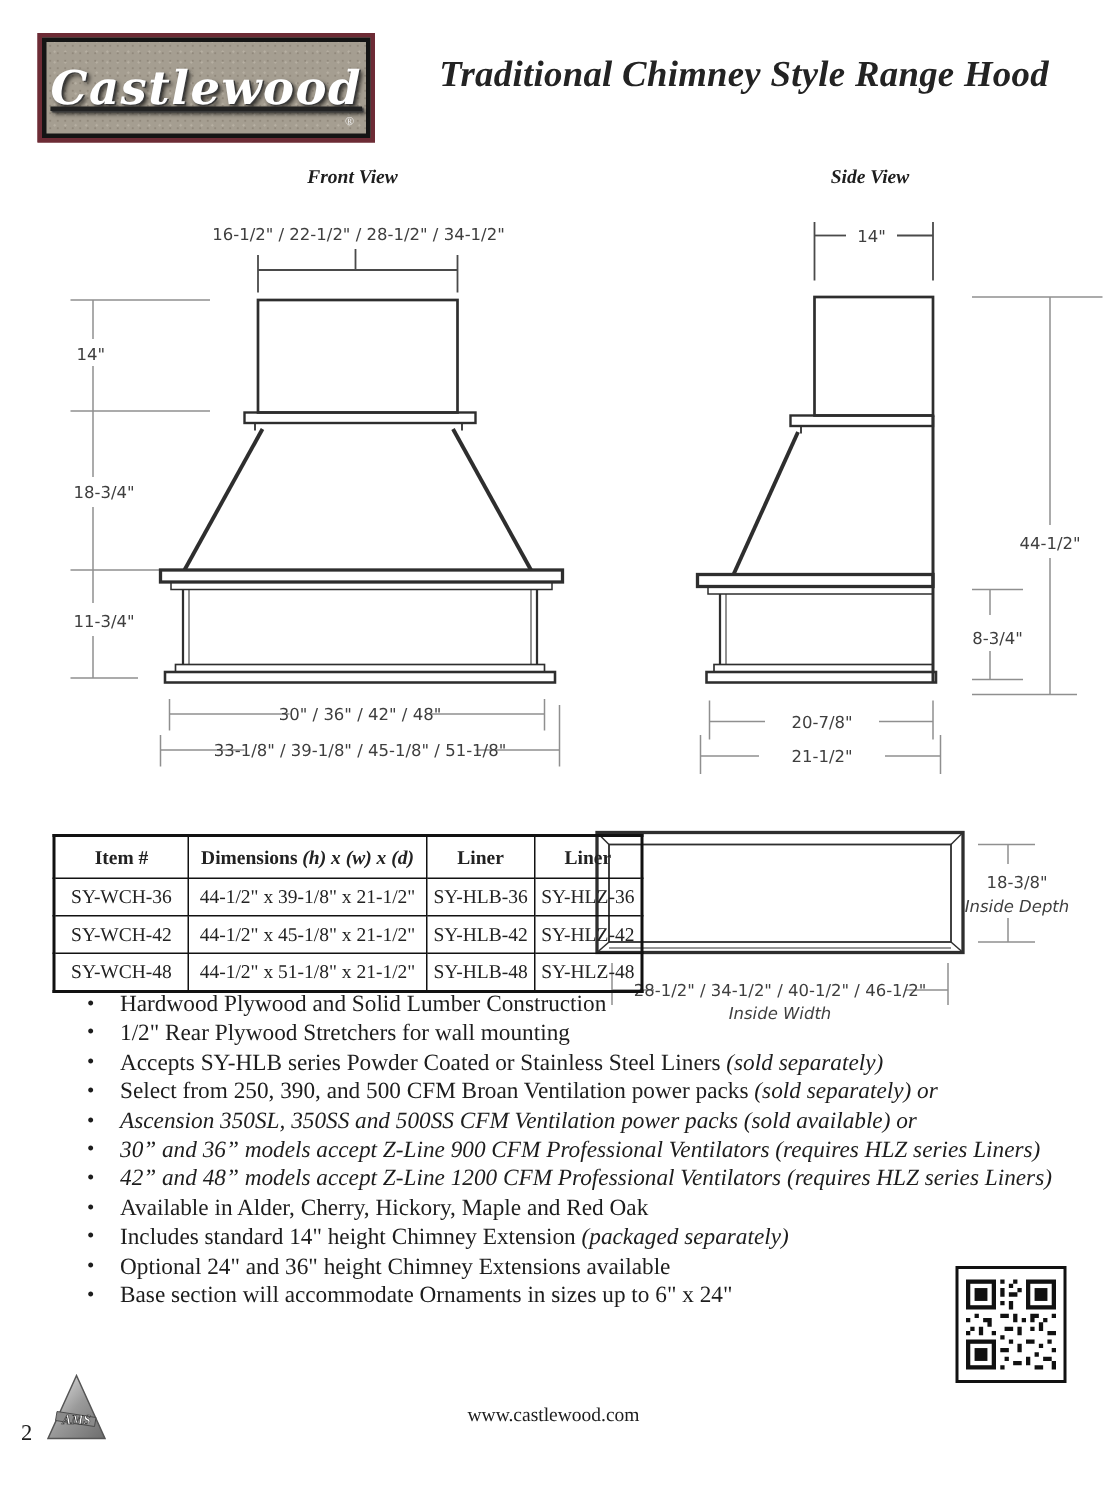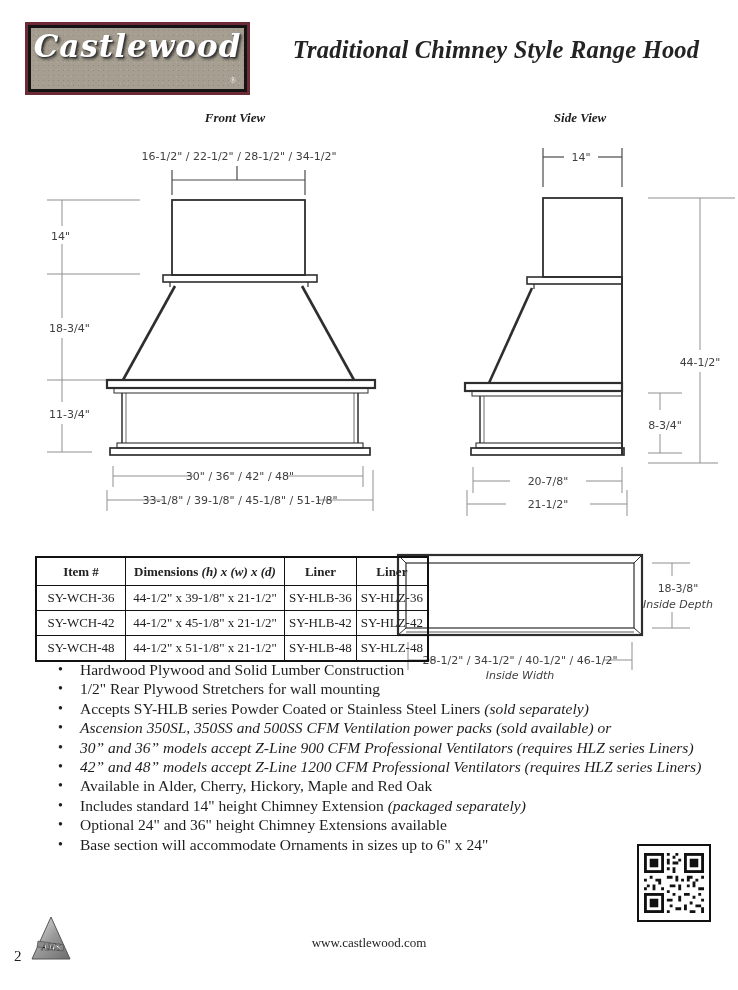--- a/index.html
+++ b/index.html
@@ -5,21 +5,21 @@
   html,body{margin:0;padding:0;background:#e9e9e9;}
   #page{position:relative;width:738px;height:990px;background:#ffffff;margin:0 auto;
         font-family:"Liberation Serif",serif;color:#222;overflow:hidden;}
   
   .logo-outer{position:absolute;left:25px;top:22px;width:219px;height:67px;
       border:3px solid #6d2b35;background:#6d2b35;}
   .logo-inner{width:100%;height:100%;box-sizing:border-box;border:3px solid #141414;
       background-color:#a59e91;
       background-image:radial-gradient(#91897c 15%,transparent 16%),radial-gradient(#b7b0a3 15%,transparent 16%);
       background-size:5px 5px,7px 7px;background-position:0 0,2px 3px;
-      display:flex;justify-content:center;position:relative;}
+      display:flex;align-items:center;justify-content:center;position:relative;text-decoration:underline;}
   .logo-text{font-family:"DejaVu Serif",serif;font-style:italic;font-weight:bold;
       font-size:31px;color:#ffffff;letter-spacing:1px;
       text-shadow:1px 1px 0 #3a3a3a,2px 2px 3px rgba(0,0,0,.75);}
   .logo-reg{position:absolute;right:8px;bottom:4px;font-size:8px;color:#f2f2f2;font-style:normal;}
   .page-title{position:absolute;left:256px;top:36px;width:480px;text-align:center;
       font-weight:bold;font-style:italic;font-size:24.5px;color:#232323;letter-spacing:.2px;}
   .view-label{position:absolute;font-weight:bold;font-style:italic;font-size:13px;color:#1e1e1e;text-align:center;width:130px;}
   #front-view-label{left:170px;top:110px;}
   #side-view-label{left:515px;top:110px;}
   
@@ -229,20 +229,21 @@
         <td>SY-HLB-48</td>
         <td>SY-HLZ-48</td>
       </tr>
     </tbody>
   </table>
 
   <ul id="features">
     <li><span>Hardwood Plywood and Solid Lumber Construction</span><span class="it"></span></li>
     <li><span>1/2" Rear Plywood Stretchers for wall mounting</span><span class="it"></span></li>
     <li><span>Accepts SY-HLB series Powder Coated or Stainless Steel Liners </span><span class="it">(sold separately)</span></li>
+    <li><span>Select from 250, 390, and 500 CFM Broan Ventilation power packs </span><span class="it">(sold separately) or</span></li>
     <li><span></span><span class="it">Ascension 350SL, 350SS and 500SS CFM Ventilation power packs (sold available) or</span></li>
     <li><span></span><span class="it">30” and 36” models accept Z-Line 900 CFM Professional Ventilators (requires HLZ series Liners)</span></li>
     <li><span></span><span class="it">42” and 48” models accept Z-Line 1200 CFM Professional Ventilators (requires HLZ series Liners)</span></li>
     <li><span>Available in Alder, Cherry, Hickory, Maple and Red Oak</span><span class="it"></span></li>
     <li><span>Includes standard 14" height Chimney Extension </span><span class="it">(packaged separately)</span></li>
     <li><span>Optional 24" and 36" height Chimney Extensions available</span><span class="it"></span></li>
     <li><span>Base section will accommodate Ornaments in sizes up to 6" x 24"</span><span class="it"></span></li>
   </ul>
 
   <div id="qr-box">

